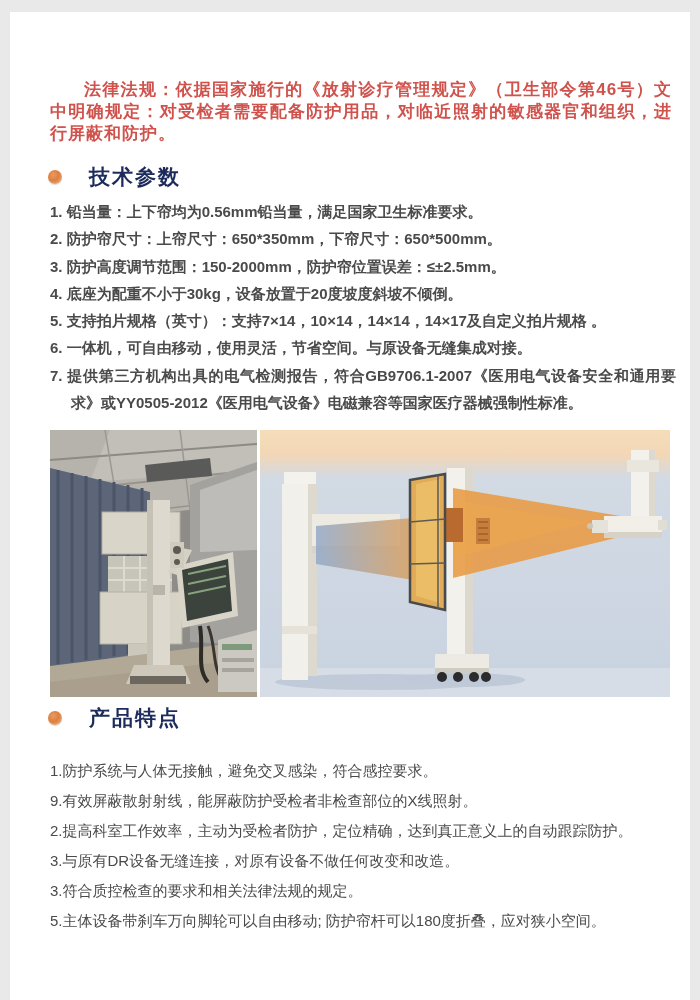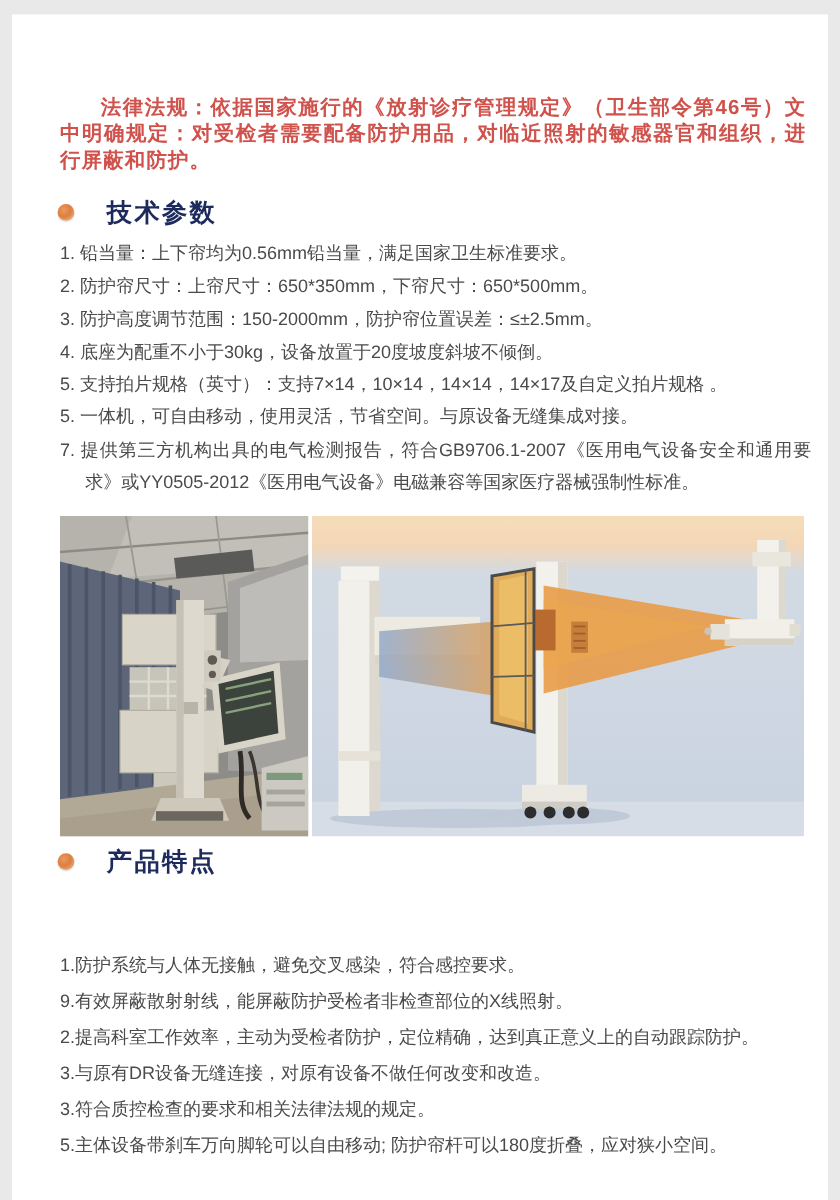--- a/index.html
+++ b/index.html
@@ -25,22 +25,22 @@
   .sec-header .title{
     color:#1c2b5c;font-size:21px;font-weight:bold;letter-spacing:2px;
   }
   .hdr-tech{top:151px;}
   .hdr-feat{top:692px;}
   ul.plist{
     position:absolute;left:40px;width:626px;margin:0;padding:0;list-style:none;
     color:#4a4a4a;font-size:15px;
   }
   .tech-list{top:186px;}
-  .tech-list li{line-height:27.3px;padding-left:21px;text-indent:-21px;text-align:justify;}
-  .feat-list{top:778px;}
+  .tech-list li{line-height:27.3px;padding-left:21px;text-indent:-21px;text-align:justify;font-weight:bold;}
+  .feat-list{top:744px;}
   .feat-list li{line-height:30px;}
   .images{
     position:absolute;top:418px;left:40px;width:620px;height:267px;
     display:flex;gap:3px;
   }
   .img-box{height:267px;overflow:hidden;}
   .img-left{width:207px;}
   .img-right{width:410px;}
   .img-box svg{display:block;}
 </style>
@@ -55,21 +55,21 @@
     <span class="ball"></span>
     <span class="title">技术参数</span>
   </div>
 
   <ul class="plist tech-list">
     <li>1. 铅当量：上下帘均为0.56mm铅当量，满足国家卫生标准要求。</li>
     <li>2. 防护帘尺寸：上帘尺寸：650*350mm，下帘尺寸：650*500mm。</li>
     <li>3. 防护高度调节范围：150-2000mm，防护帘位置误差：≤±2.5mm。</li>
     <li>4. 底座为配重不小于30kg，设备放置于20度坡度斜坡不倾倒。</li>
     <li>5. 支持拍片规格（英寸）：支持7×14，10×14，14×14，14×17及自定义拍片规格 。</li>
-    <li>5. 一体机，可自由移动，使用灵活，节省空间。与原设备无缝集成对接。</li>
+    <li>6. 一体机，可自由移动，使用灵活，节省空间。与原设备无缝集成对接。</li>
     <li>7. 提供第三方机构出具的电气检测报告，符合GB9706.1-2007《医用电气设备安全和通用要求》或YY0505-2012《医用电气设备》电磁兼容等国家医疗器械强制性标准。</li>
   </ul>
 
   <div class="images">
 
     <div class="img-box img-left">
       <svg width="207" height="267" viewBox="0 0 207 267">
         <rect width="207" height="267" fill="#8e8c88"></rect>
 
         <polygon points="0,0 207,0 207,72 0,96" fill="#b6b3ad"></polygon>

